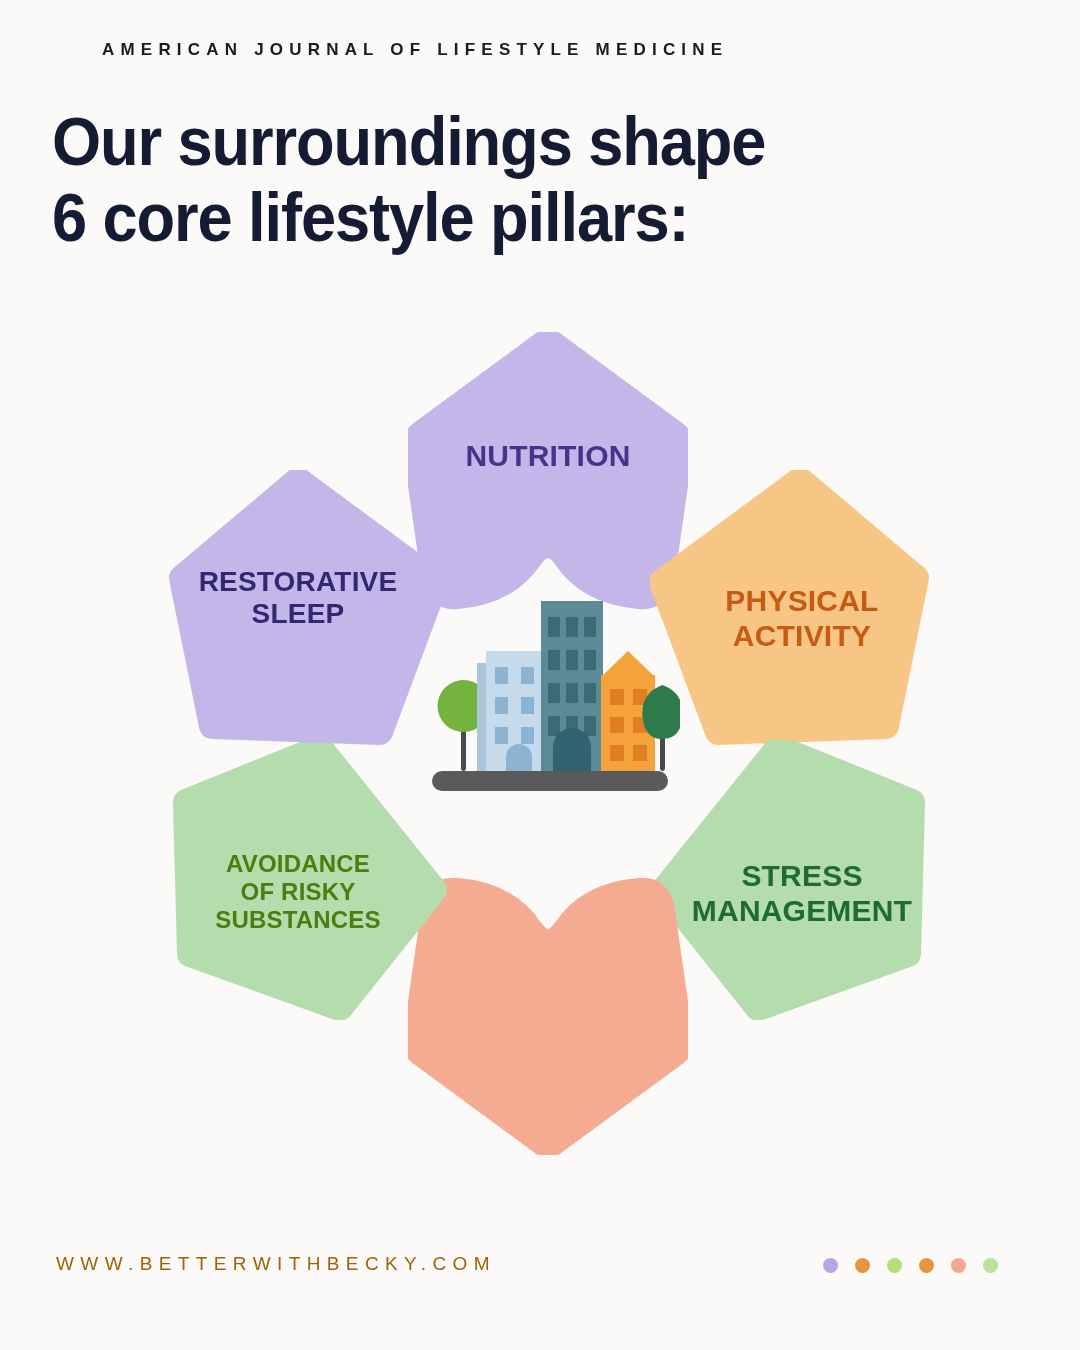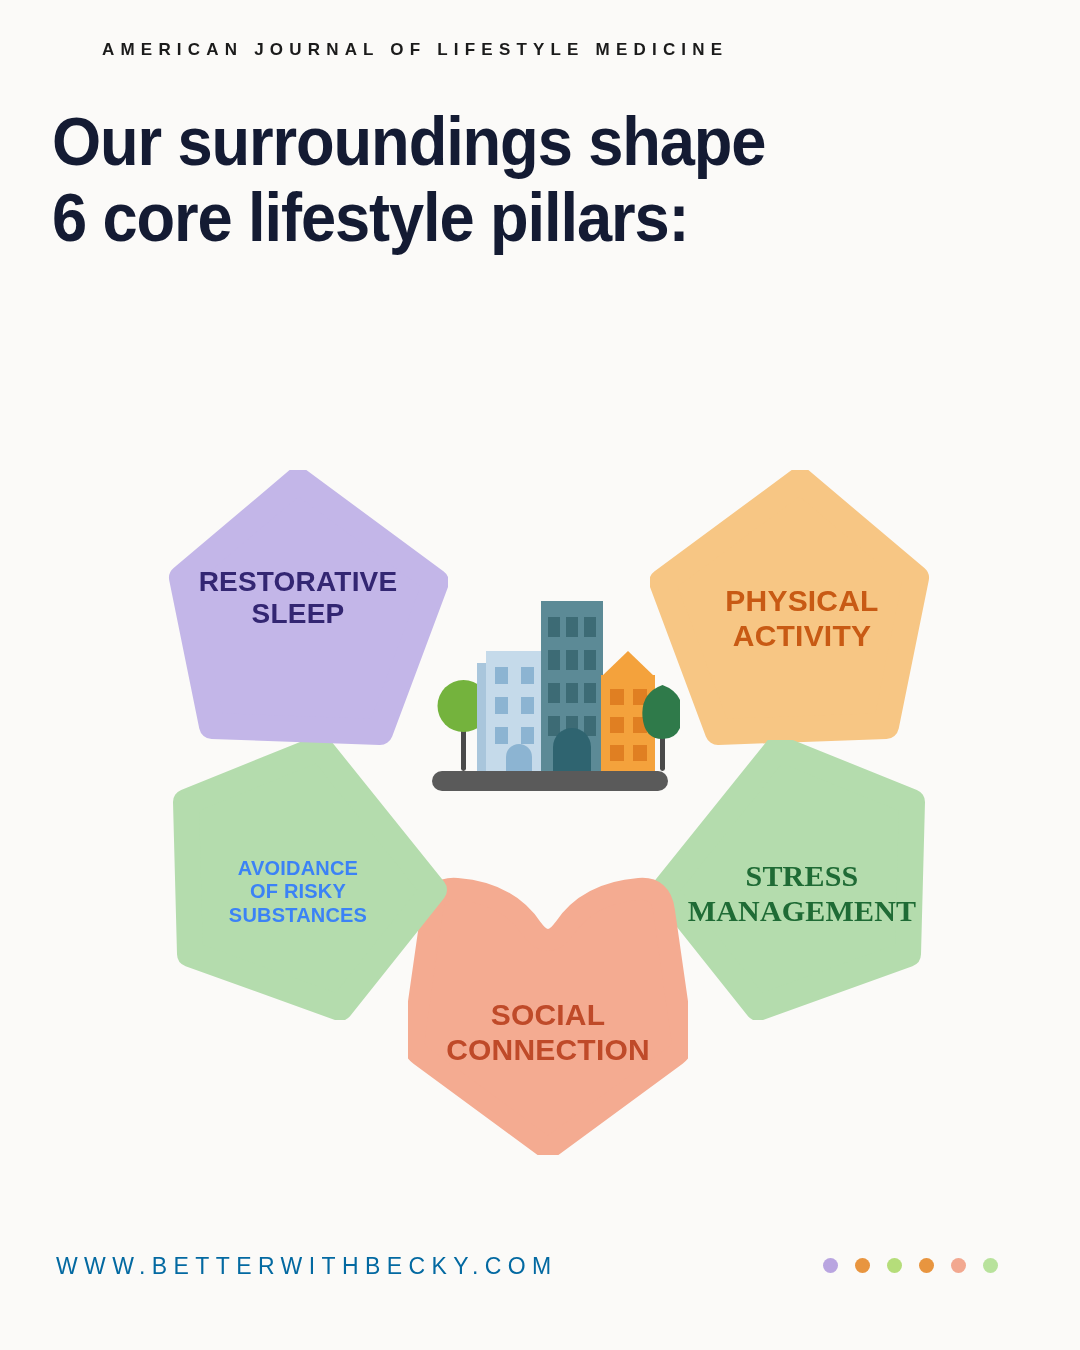--- a/index.html
+++ b/index.html
@@ -56,21 +56,21 @@
     font-weight:700;
     font-size:30px;
     line-height:1.16;
     letter-spacing:.2px;
     white-space:pre-line;
   }
 
   
   .p-nutrition   { left:258px; top:-8px;  }
   .p-physical    { left:500px; top:130px; }
-  .p-stress      { left:500px; top:400px;font-family:Liberation Serif, serif; }
+  .p-stress      { left:500px; top:400px; }
   .p-social      { left:258px; top:535px; }
   .p-avoidance   { left:18px;  top:400px; }
   .p-sleep       { left:18px;  top:130px; }
 
   
   .p-nutrition .plabel { transform:translateY(-16px); }
   .p-physical  .plabel { transform:translate(12px,-12px);margin-top:41px; }
   .p-stress    .plabel { transform:translate(12px,14px); }
   .p-social    .plabel { transform:translateY(18px); }
   .p-avoidance .plabel { transform:translate(-10px,12px); }
@@ -79,41 +79,47 @@
   
   .city{
     position:absolute;
     left:270px; top:245px;
     width:260px; height:215px;
   }
 
   
   .footer-url{
     position:absolute; left:56px; top:1253px;
-    font-size:23px; font-weight:500;
+    font-size:19px; font-weight:500;
     letter-spacing:6.4px;
-    color:#0369a1;
+    color:#a16207;
     white-space:nowrap;
   }
   .dots{
     position:absolute; right:82px; top:1258px;
     display:flex; gap:17px; align-items:center;
   }
   .dot{ width:15px; height:15px; border-radius:50%; }
 </style>
 </head>
 <body style="background: rgb(251, 250, 248);">
 
 <div class="eyebrow">AMERICAN JOURNAL OF LIFESTYLE MEDICINE</div>
 
 <h1 class="headline">Our surroundings shape
 6 core lifestyle pillars:</h1>
 
 <div class="cluster">
 
+  <div class="pillar p-nutrition">
+    <svg class="shape" viewBox="0 0 280 280">
+      <path d="M140 6 L268 100 Q276 106 274 118 L256 244 Q253 268 231 266 Q180 262 156 226 Q140 204 124 226 Q100 262 49 266 Q27 268 24 244 L6 118 Q4 106 12 100 Z" fill="#c3b6e8" stroke="#c3b6e8" stroke-width="22" stroke-linejoin="round"></path>
+    </svg>
+    <div class="plabel" style="color:#46348c">NUTRITION</div>
+  </div>
 
   <div class="pillar p-physical">
     <svg class="shape" viewBox="0 0 280 280">
       <path d="M150 10 L266 108 L236 256 L68 262 L12 112 Z" fill="#f7c684" stroke="#f7c684" stroke-width="26" stroke-linejoin="round"></path>
     </svg>
     <div class="plabel" style="color:#c85a14">PHYSICAL
 ACTIVITY</div>
   </div>
 
   <div class="pillar p-stress">
@@ -121,29 +127,27 @@
       <path d="M128 8 L262 62 L258 214 L108 268 L14 150 Z" fill="#b4dcad" stroke="#b4dcad" stroke-width="26" stroke-linejoin="round"></path>
     </svg>
     <div class="plabel" style="color:#1f6b35">STRESS
 MANAGEMENT</div>
   </div>
 
   <div class="pillar p-social">
     <svg class="shape" viewBox="0 0 280 280">
       <path d="M140 274 L12 180 Q4 174 6 162 L24 36 Q27 12 49 14 Q100 18 124 54 Q140 76 156 54 Q180 18 231 14 Q253 12 256 36 L274 162 Q276 174 268 180 Z" fill="#f4ab91" stroke="#f4ab91" stroke-width="22" stroke-linejoin="round"></path>
     </svg>
-    <div class="plabel" style="color:#bf4a29">SOCIAL
-CONNECTION</div>
   </div>
 
   <div class="pillar p-avoidance">
     <svg class="shape" viewBox="0 0 280 280">
       <path d="M152 8 L18 62 L22 214 L172 268 L266 150 Z" fill="#b4dcad" stroke="#b4dcad" stroke-width="26" stroke-linejoin="round"></path>
     </svg>
-    <div class="plabel" style="color:#3b82f6;font-size:20px">AVOIDANCE
+    <div class="plabel" style="color:#4d7c0f;font-size:24px">AVOIDANCE
 OF RISKY
 SUBSTANCES</div>
   </div>
 
   <div class="pillar p-sleep">
     <svg class="shape" viewBox="0 0 280 280">
       <path d="M130 10 L14 108 L44 256 L212 262 L268 112 Z" fill="#c3b6e8" stroke="#c3b6e8" stroke-width="26" stroke-linejoin="round"></path>
     </svg>
     <div class="plabel" style="color:#332672;font-size:28px">RESTORATIVE
 SLEEP</div>

